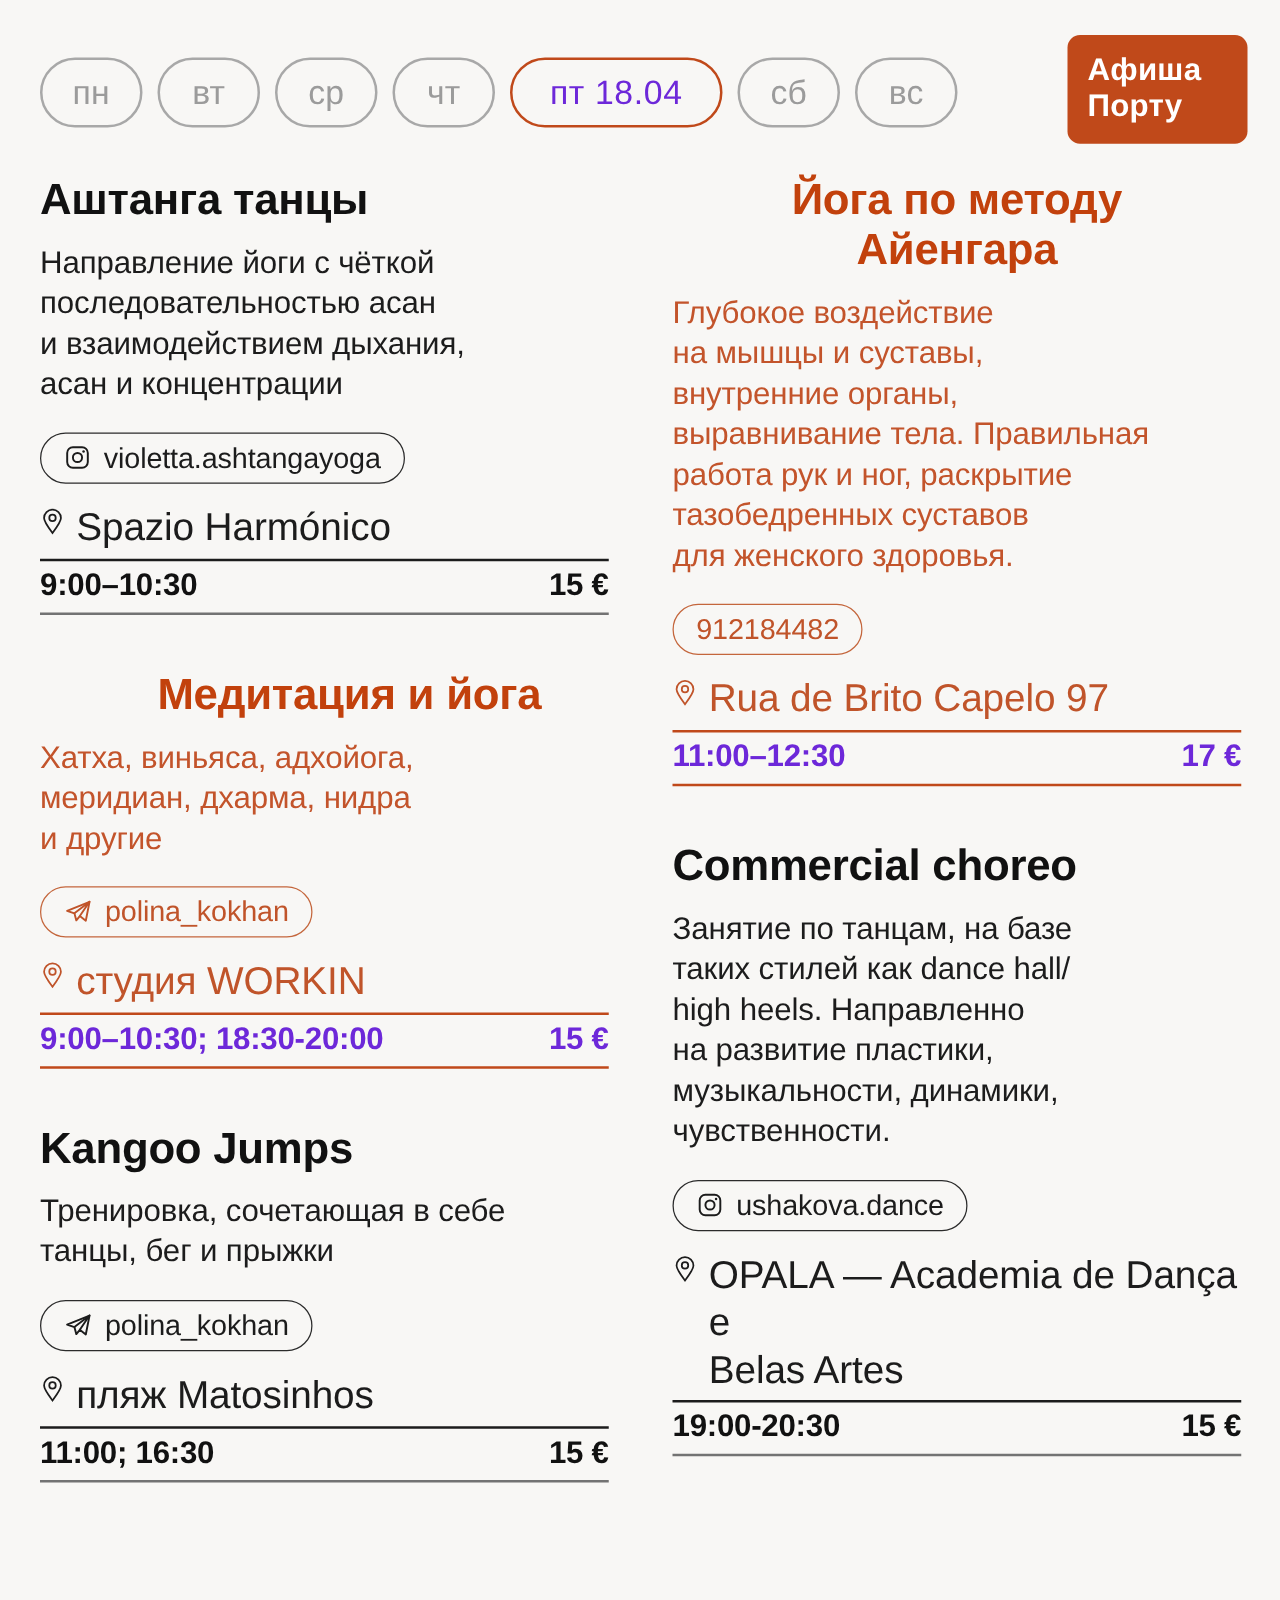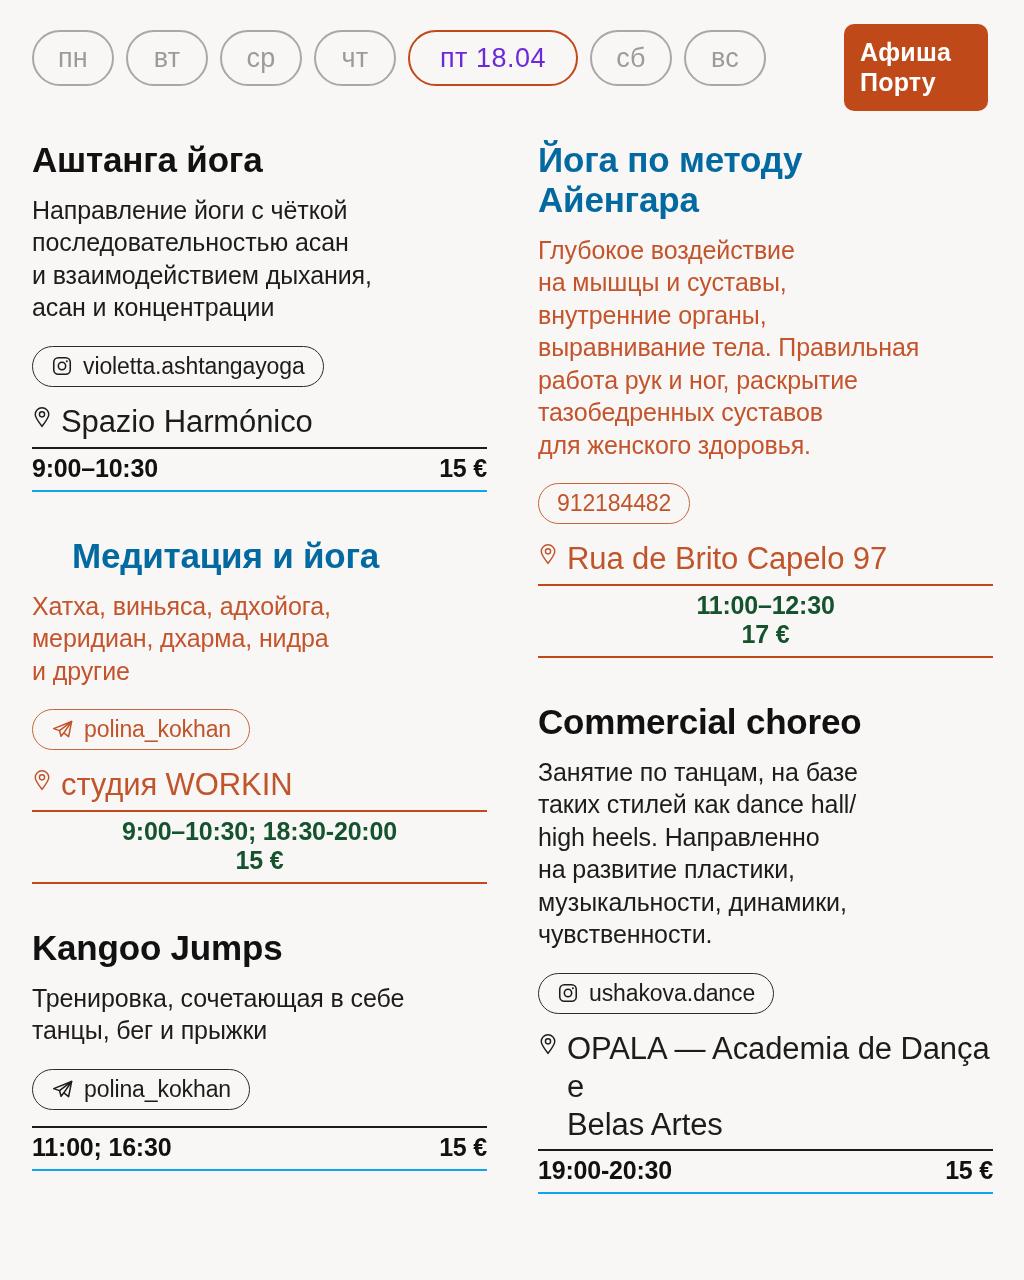--- a/index.html
+++ b/index.html
@@ -19,23 +19,23 @@
     background: #f8f7f5;
     overflow: hidden;
   }
 
   
   .header {
     position: absolute;
     top: 0; left: 0;
     width: 1024px;
     height: 118px;
-    padding: 24px 36px 0 32px;
-    display: flex;
-    align-items: flex-start;
+    padding: 24px 26px 0 32px;
+    display: flex;
+    align-items: center;
     justify-content: space-between;
   }
 
   .daybar {
     display: flex;
     align-items: center;
     gap: 12px;
     padding-top: 6px;
   }
 
@@ -136,38 +136,37 @@
     letter-spacing: -.1px;
     margin-bottom: 6px;
   }
   .place-row .pin { flex: 0 0 auto; margin-top: 3px; }
 
   .price-row {
     display: flex;
     align-items: center;
     justify-content: space-between;
     border-top: 2px solid #1c1c1c;
-    border-bottom: 2px solid #0ea5e9;
+    border-bottom: 2px solid #737373;
     padding: 5px 0 7px;
     font-size: 25px;
     font-weight: 700;
     color: #111111;
     letter-spacing: -.2px;
   }
 
   
-  .card.accent .card-title { color: #0369a1; }
+  .card.accent .card-title { color: #c2410c; text-align: center; }
   .card.accent .card-desc  { color: #c3542b; }
   .card.accent .contact-pill { border-color: #c4663c; color: #c0542a; }
   .card.accent .place-row { color: #c0542a; }
   .card.accent .price-row {
     border-top-color: #c0491a;
     border-bottom-color: #c0491a;
-    color: #14532d;
-    flex-direction: column;
+    color: #6d28d9;
   }
 
   .icon { display: inline-block; line-height: 0; }
   svg { display: block; }
 </style>
 </head>
 <body>
 
 <div class="page">
 
@@ -183,21 +182,21 @@
       </div>
     <div class="brand-badge">
       <span>Афиша</span>
       <span>Порту</span>
     </div>
   </div>
 
   <div class="columns">
     <div class="col">
         <div class="card">
-          <div class="card-title" style="white-space: pre-line;">Аштанга йога</div>
+          <div class="card-title" style="white-space: pre-line;">Аштанга танцы</div>
           <div class="card-desc">Направление йоги с чёткой
 последовательностью асан
 и взаимодействием дыхания,
 асан и концентрации</div>
           <div><div class="contact-pill">
               <span class="icon">
                 <svg width="22" height="22" viewBox="0 0 24 24" fill="none" stroke="currentColor" stroke-width="1.7">
                   <rect x="3" y="3" width="18" height="18" rx="5"></rect>
                   <circle cx="12" cy="12" r="4"></circle>
                   <circle cx="17.3" cy="6.7" r="1.1" fill="currentColor" stroke="none"></circle>
@@ -253,20 +252,29 @@
 танцы, бег и прыжки</div>
           <div><div class="contact-pill">
               <span class="icon">
                 <svg width="23" height="23" viewBox="0 0 24 24" fill="none" stroke="currentColor" stroke-width="1.6" stroke-linejoin="round">
                   <path d="M21.5 3.6 2.8 11.1l6.1 2.1 1.6 5.9 2.9-3.6 5 3.9z"></path>
                   <path d="M8.9 13.2 21.5 3.6l-8.1 11.9"></path>
                 </svg>
               </span>
               <span>polina_kokhan</span>
             </div></div>
+          <div class="place-row">
+            <span class="icon pin">
+              <svg width="20" height="22" viewBox="0 0 24 26" fill="none" stroke="currentColor" stroke-width="1.7">
+                <path d="M12 24.2c4.9-6.5 8.1-10.6 8.1-14.3A8.1 8.1 0 0 0 3.9 9.9c0 3.7 3.2 7.8 8.1 14.3Z"></path>
+                <circle cx="12" cy="9.8" r="3.1"></circle>
+              </svg>
+            </span>
+            <span style="white-space: pre-line;">пляж Matosinhos</span>
+          </div>
           <div class="price-row">
             <span>11:00; 16:30</span>
             <span>15 €</span>
           </div>
         </div>
       </div>
     <div class="col">
         <div class="card accent">
           <div class="card-title" style="white-space: pre-line;">Йога по методу
 Айенгара</div>

